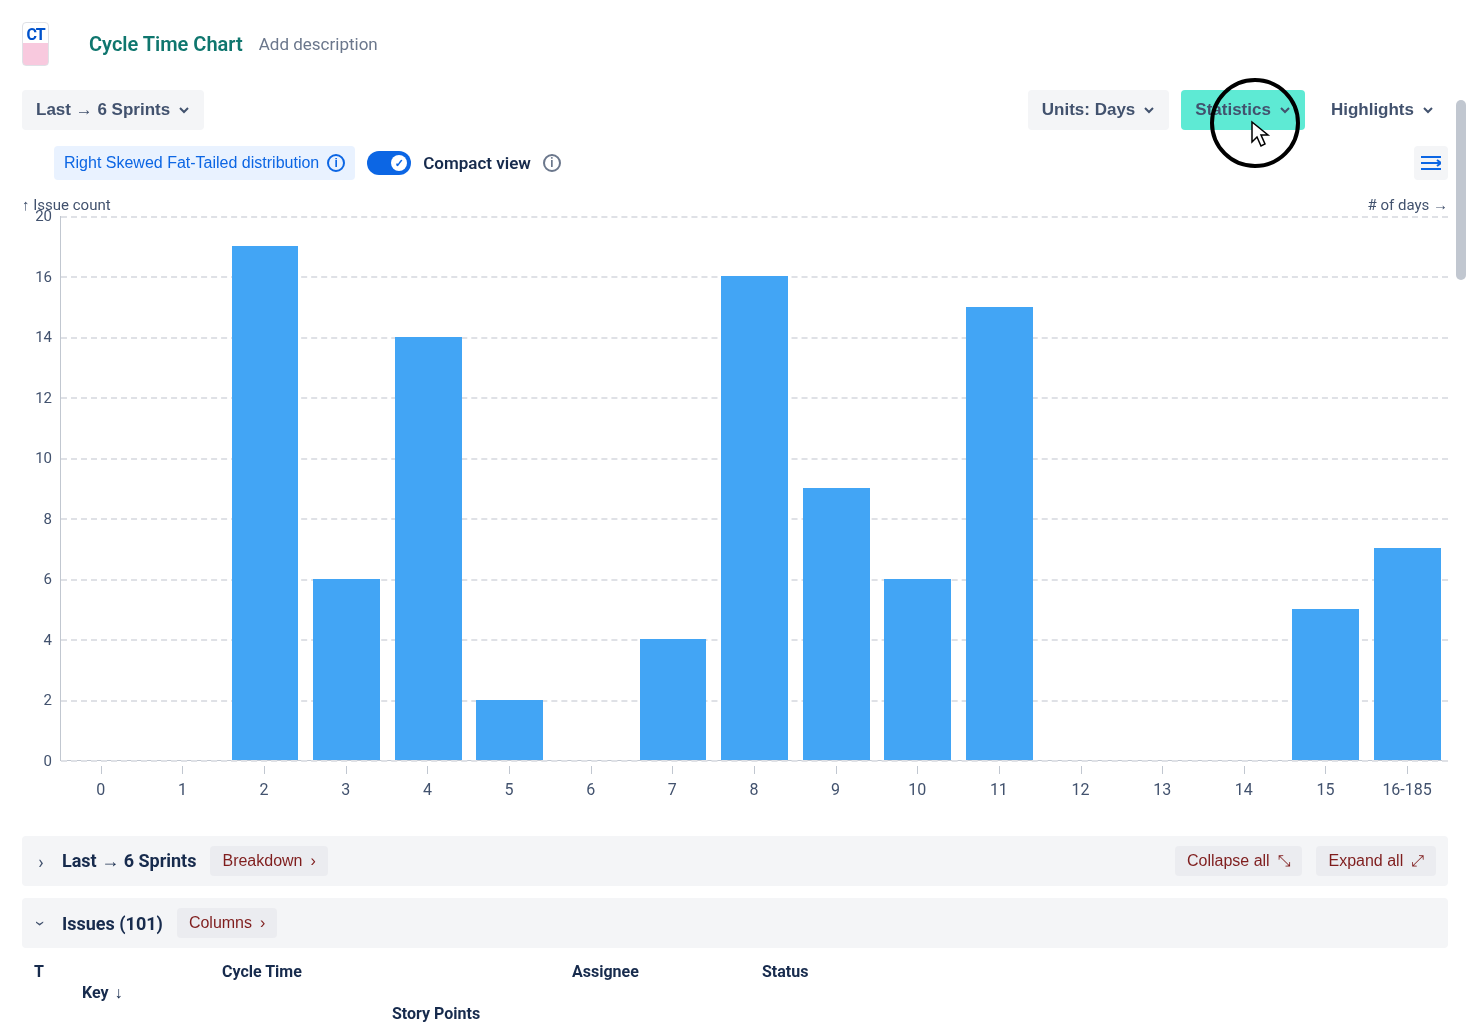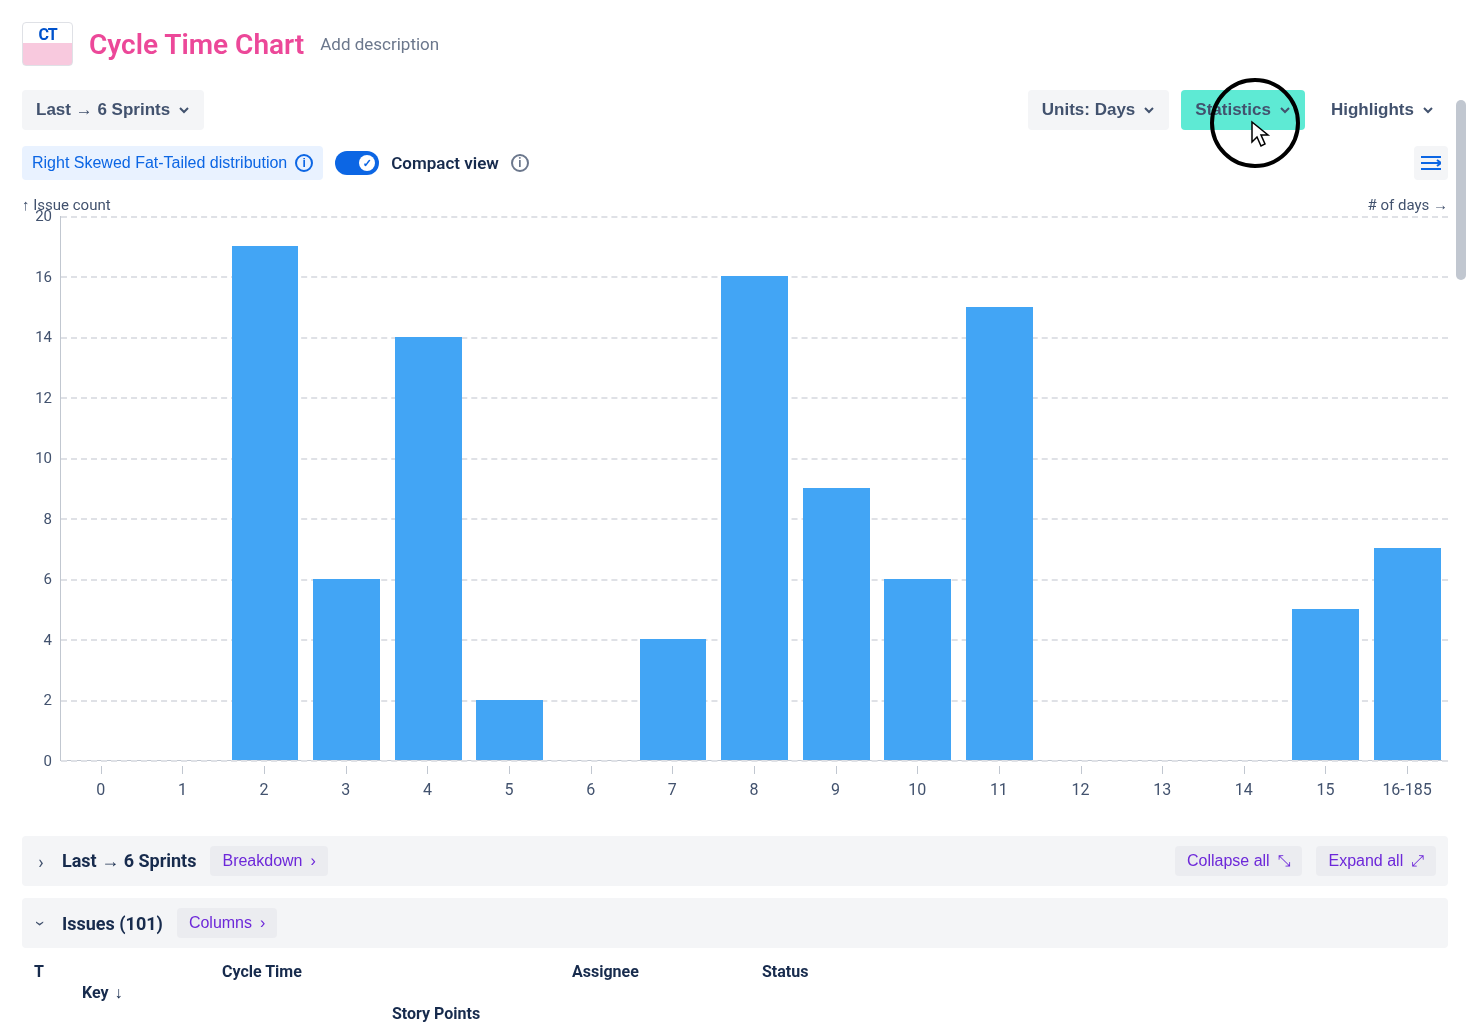--- a/index.html
+++ b/index.html
@@ -9,27 +9,27 @@
     color: #172B4D;
     width: 1470px;
     height: 1030px;
     padding: 22px 22px 0 22px;
     position: relative;
   }
 
   
   .header { display: flex; align-items: center; gap: 16px; margin-bottom: 24px; }
   .app-icon {
-    width: 51px; height: 44px; border-radius: 4px;
+    width: 27px; height: 44px; border-radius: 4px;
     background: linear-gradient(180deg,#fff 0%,#fff 48%,#f8c9de 48%,#f8c9de 100%);
     display:flex;align-items:flex-start;justify-content:center;
     border:1px solid #DFE1E6;
   }
   .app-icon span{font-weight:700;color:#0052CC;font-size:16px;letter-spacing:-1px;padding-top:2px;}
-  .page-title { font-size: 28px; font-weight: 600; color:#ec4899; }
+  .page-title { font-size: 20px; font-weight: 600; color:#0f766e;margin-left:24px; }
   .add-desc { font-size: 17px; color:#6B778C; }
 
   
   .toolbar-row { display:flex; align-items:center; margin-bottom: 16px; }
   .toolbar-row.first { justify-content: space-between; }
   .btn-group-left, .btn-group-right { display:flex; gap:12px; align-items:center; }
 
   .pill-btn {
     background:#F4F5F7; border:none; border-radius:4px;
     padding:10px 14px; font-size:17px; font-weight:600; color:#42526E;
@@ -87,21 +87,21 @@
 
   
   .section-row{
     background:#F4F5F7;border-radius:4px;padding:10px 12px;margin-top:20px;
     display:flex;align-items:center;gap:14px;
   }
   .section-row .expander{font-size:18px;color:#42526E;cursor:pointer; width:14px; text-align:center;}
   .section-title{font-size:18px;font-weight:700;color:#172B4D;}
   .mini-btn{
     background:#EBECF0;border:none;border-radius:4px;padding:6px 12px;
-    font-size:16px;font-weight:500;color:#6d28d9;display:inline-flex;align-items:center;gap:8px;cursor:pointer;
+    font-size:16px;font-weight:500;color:#7f1d1d;display:inline-flex;align-items:center;gap:8px;cursor:pointer;
   }
   .section-row .spacer{flex:1;}
 
   
   .table-head{display:flex;gap:0;padding:14px 12px;font-size:16px;font-weight:700;color:#172B4D;}
   .th{padding-right:20px;}
   .th.t{width:48px;}
   .th.key{width:140px;display:flex;align-items:center;gap:6px;}
   .th.summary{flex:1;}
   .th.ct{width:170px;}
@@ -163,21 +163,21 @@
       <span>Highlights</span>
       <span class="chev">
         <svg viewBox="0 0 12 12" width="12" height="12">
             <path d="M2 4l4 4 4-4" fill="none" stroke="#42526E" stroke-width="2"></path>
           </svg>
       </span>
     </button>
   </div>
 </div>
 
-<div class="toolbar-row" style="gap:12px;">
+<div class="toolbar-row" style="gap:12px;margin-left:32px;">
   <button class="badge-info">
     <span>Right Skewed Fat-Tailed distribution</span>
     <span class="info-icon">i</span>
   </button>
   <span class="toggle"></span>
   <span class="toggle-label">Compact view</span>
   <span class="info-icon grey">i</span>
   <button class="right-icon-btn">
     <svg width="20" height="16" viewBox="0 0 20 16">
         <path d="M0 2h20M0 8h20M0 14h20" stroke="#0C66E4" stroke-width="2"></path>

